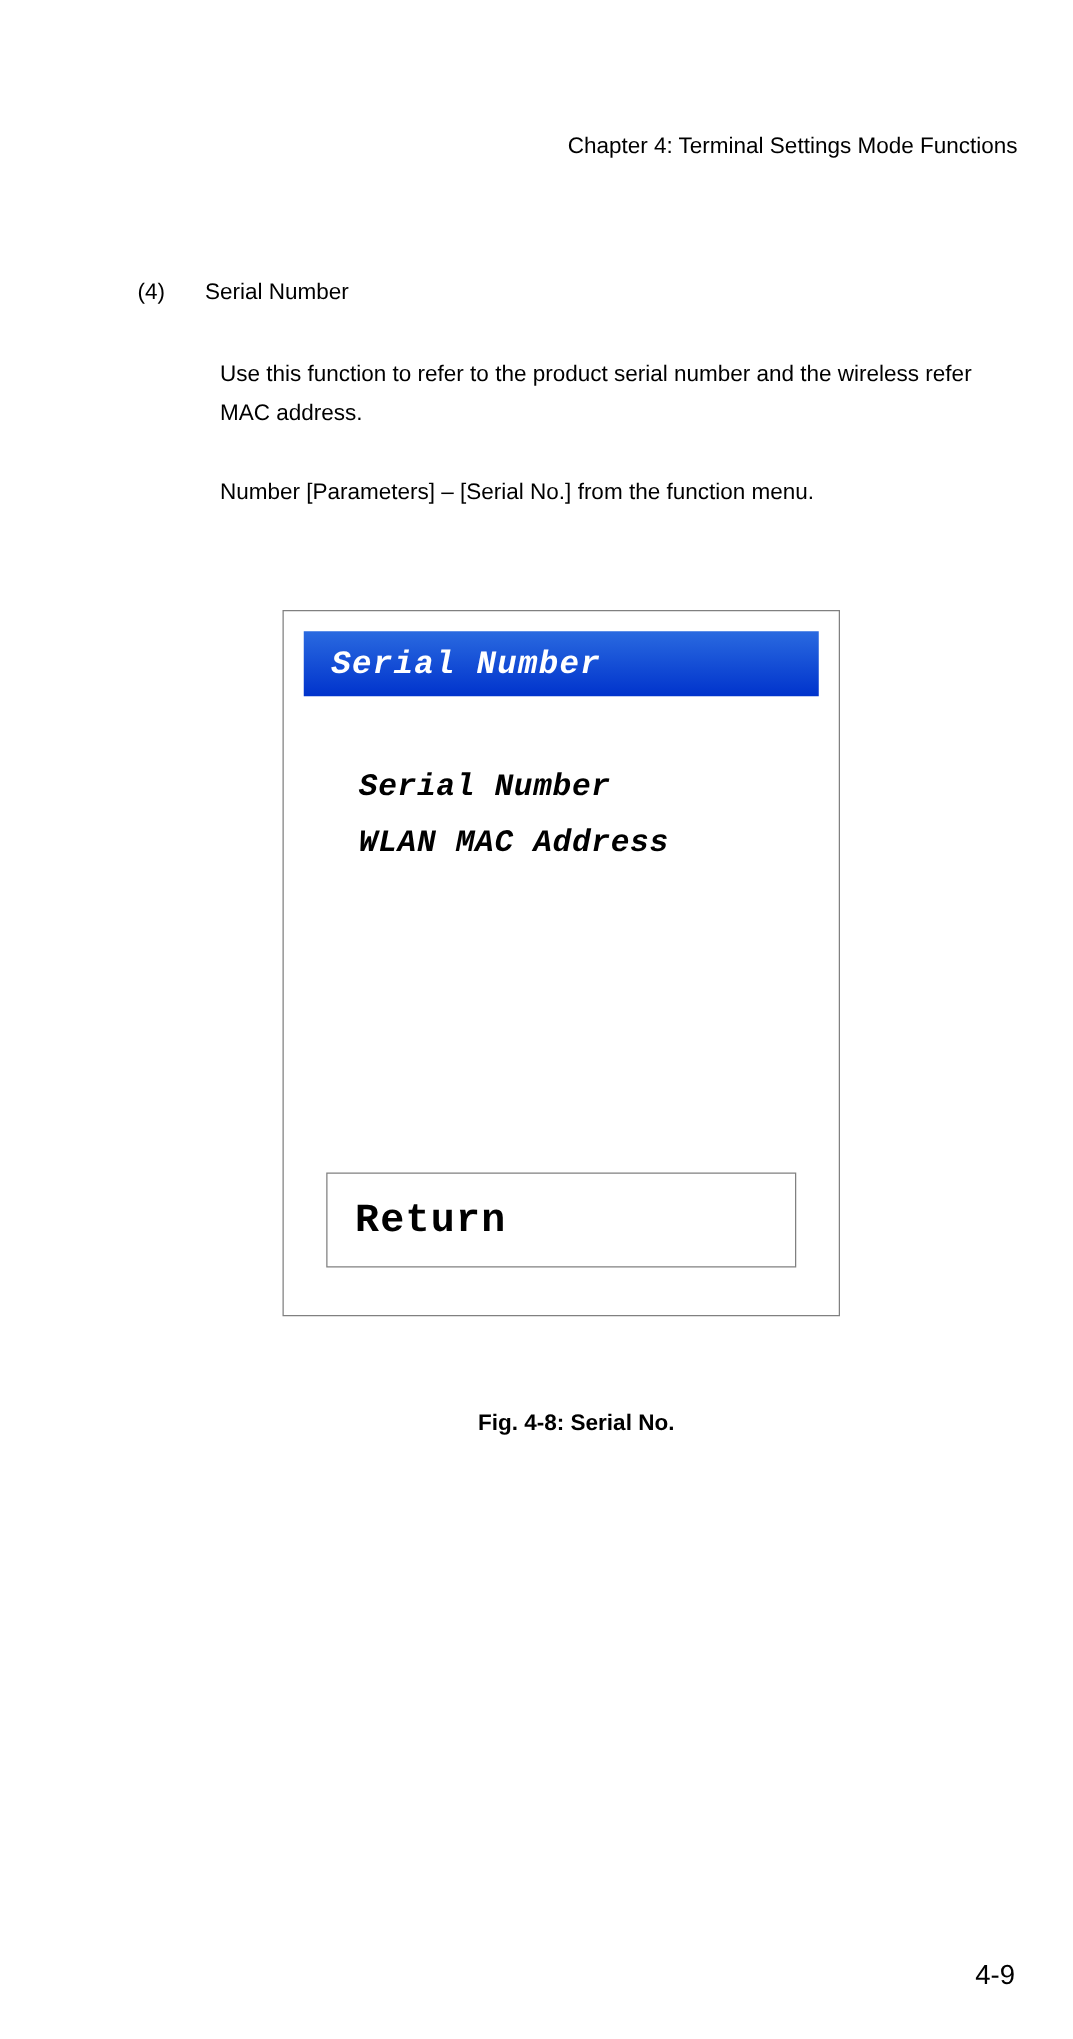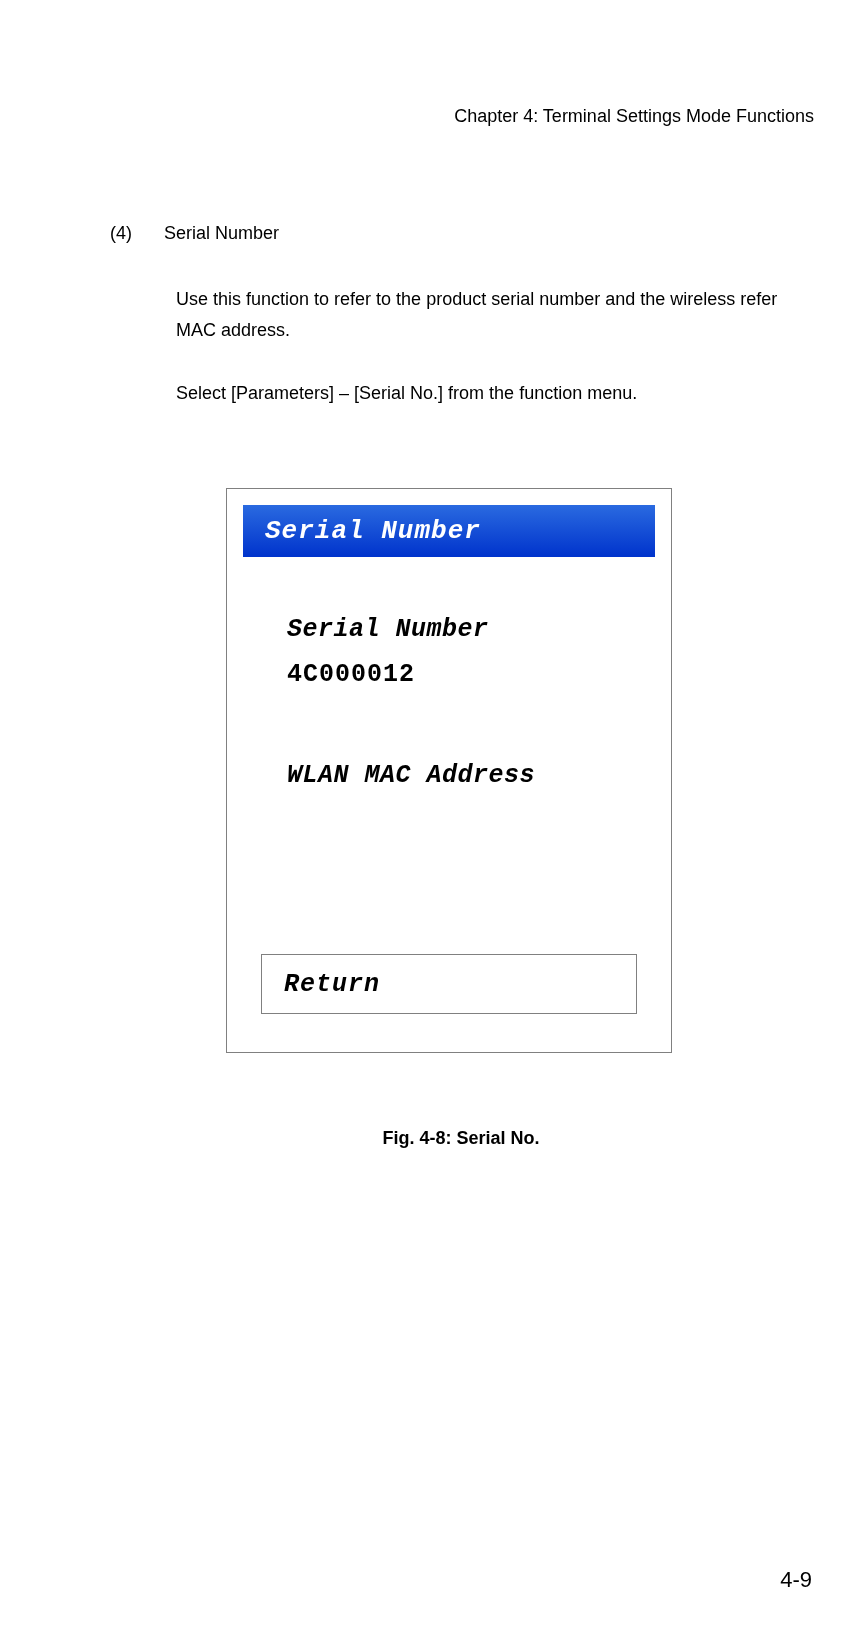--- a/index.html
+++ b/index.html
@@ -95,27 +95,26 @@
     }
     .mac-value {
       font-size: 25px;
       letter-spacing: 0.5px;
     }
     .return-button {
       position: absolute;
       bottom: 22px;
       left: 18px;
       right: 18px;
-      height: 60px;
+      height: 76px;
       border: 1px solid #808080;
       background: #ffffff;
       font-family: "Courier New", monospace;
-      font-size: 25px;
+      font-size: 32px;
       font-weight: bold;
-      font-style: italic;
       display: flex;
       align-items: center;
       padding-left: 22px;
       letter-spacing: 1px;
     }
     .figure-caption {
       position: absolute;
       top: 1080px;
       left: 0;
       right: 0;
@@ -132,27 +131,26 @@
   </style>
 </head>
 <body>
 
 <div class="chapter-header">Chapter 4: Terminal Settings Mode Functions</div>
 
 <div class="section-number">(4)</div>
 <div class="section-title">Serial Number</div>
 
 <div class="para-1">Use this function to refer to the product serial number and the wireless refer MAC address.</div>
-<div class="para-2">Select [Parameters] – [Serial No.] from the function menu.</div>
+<div class="para-2">Number [Parameters] – [Serial No.] from the function menu.</div>
 
 <div class="screenshot-container">
   <div class="screenshot-titlebar">Serial Number</div>
   <div class="screenshot-body">
     <div class="sn-label">Serial Number</div>
-    <div class="sn-value">4C000012</div>
     <div class="mac-label">WLAN MAC Address</div>
   </div>
   <div class="return-button">Return</div>
 </div>
 
 <div class="figure-caption">Fig. 4-8: Serial No.</div>
 
 <div class="page-number">4-9</div>
 
 </body></html>

